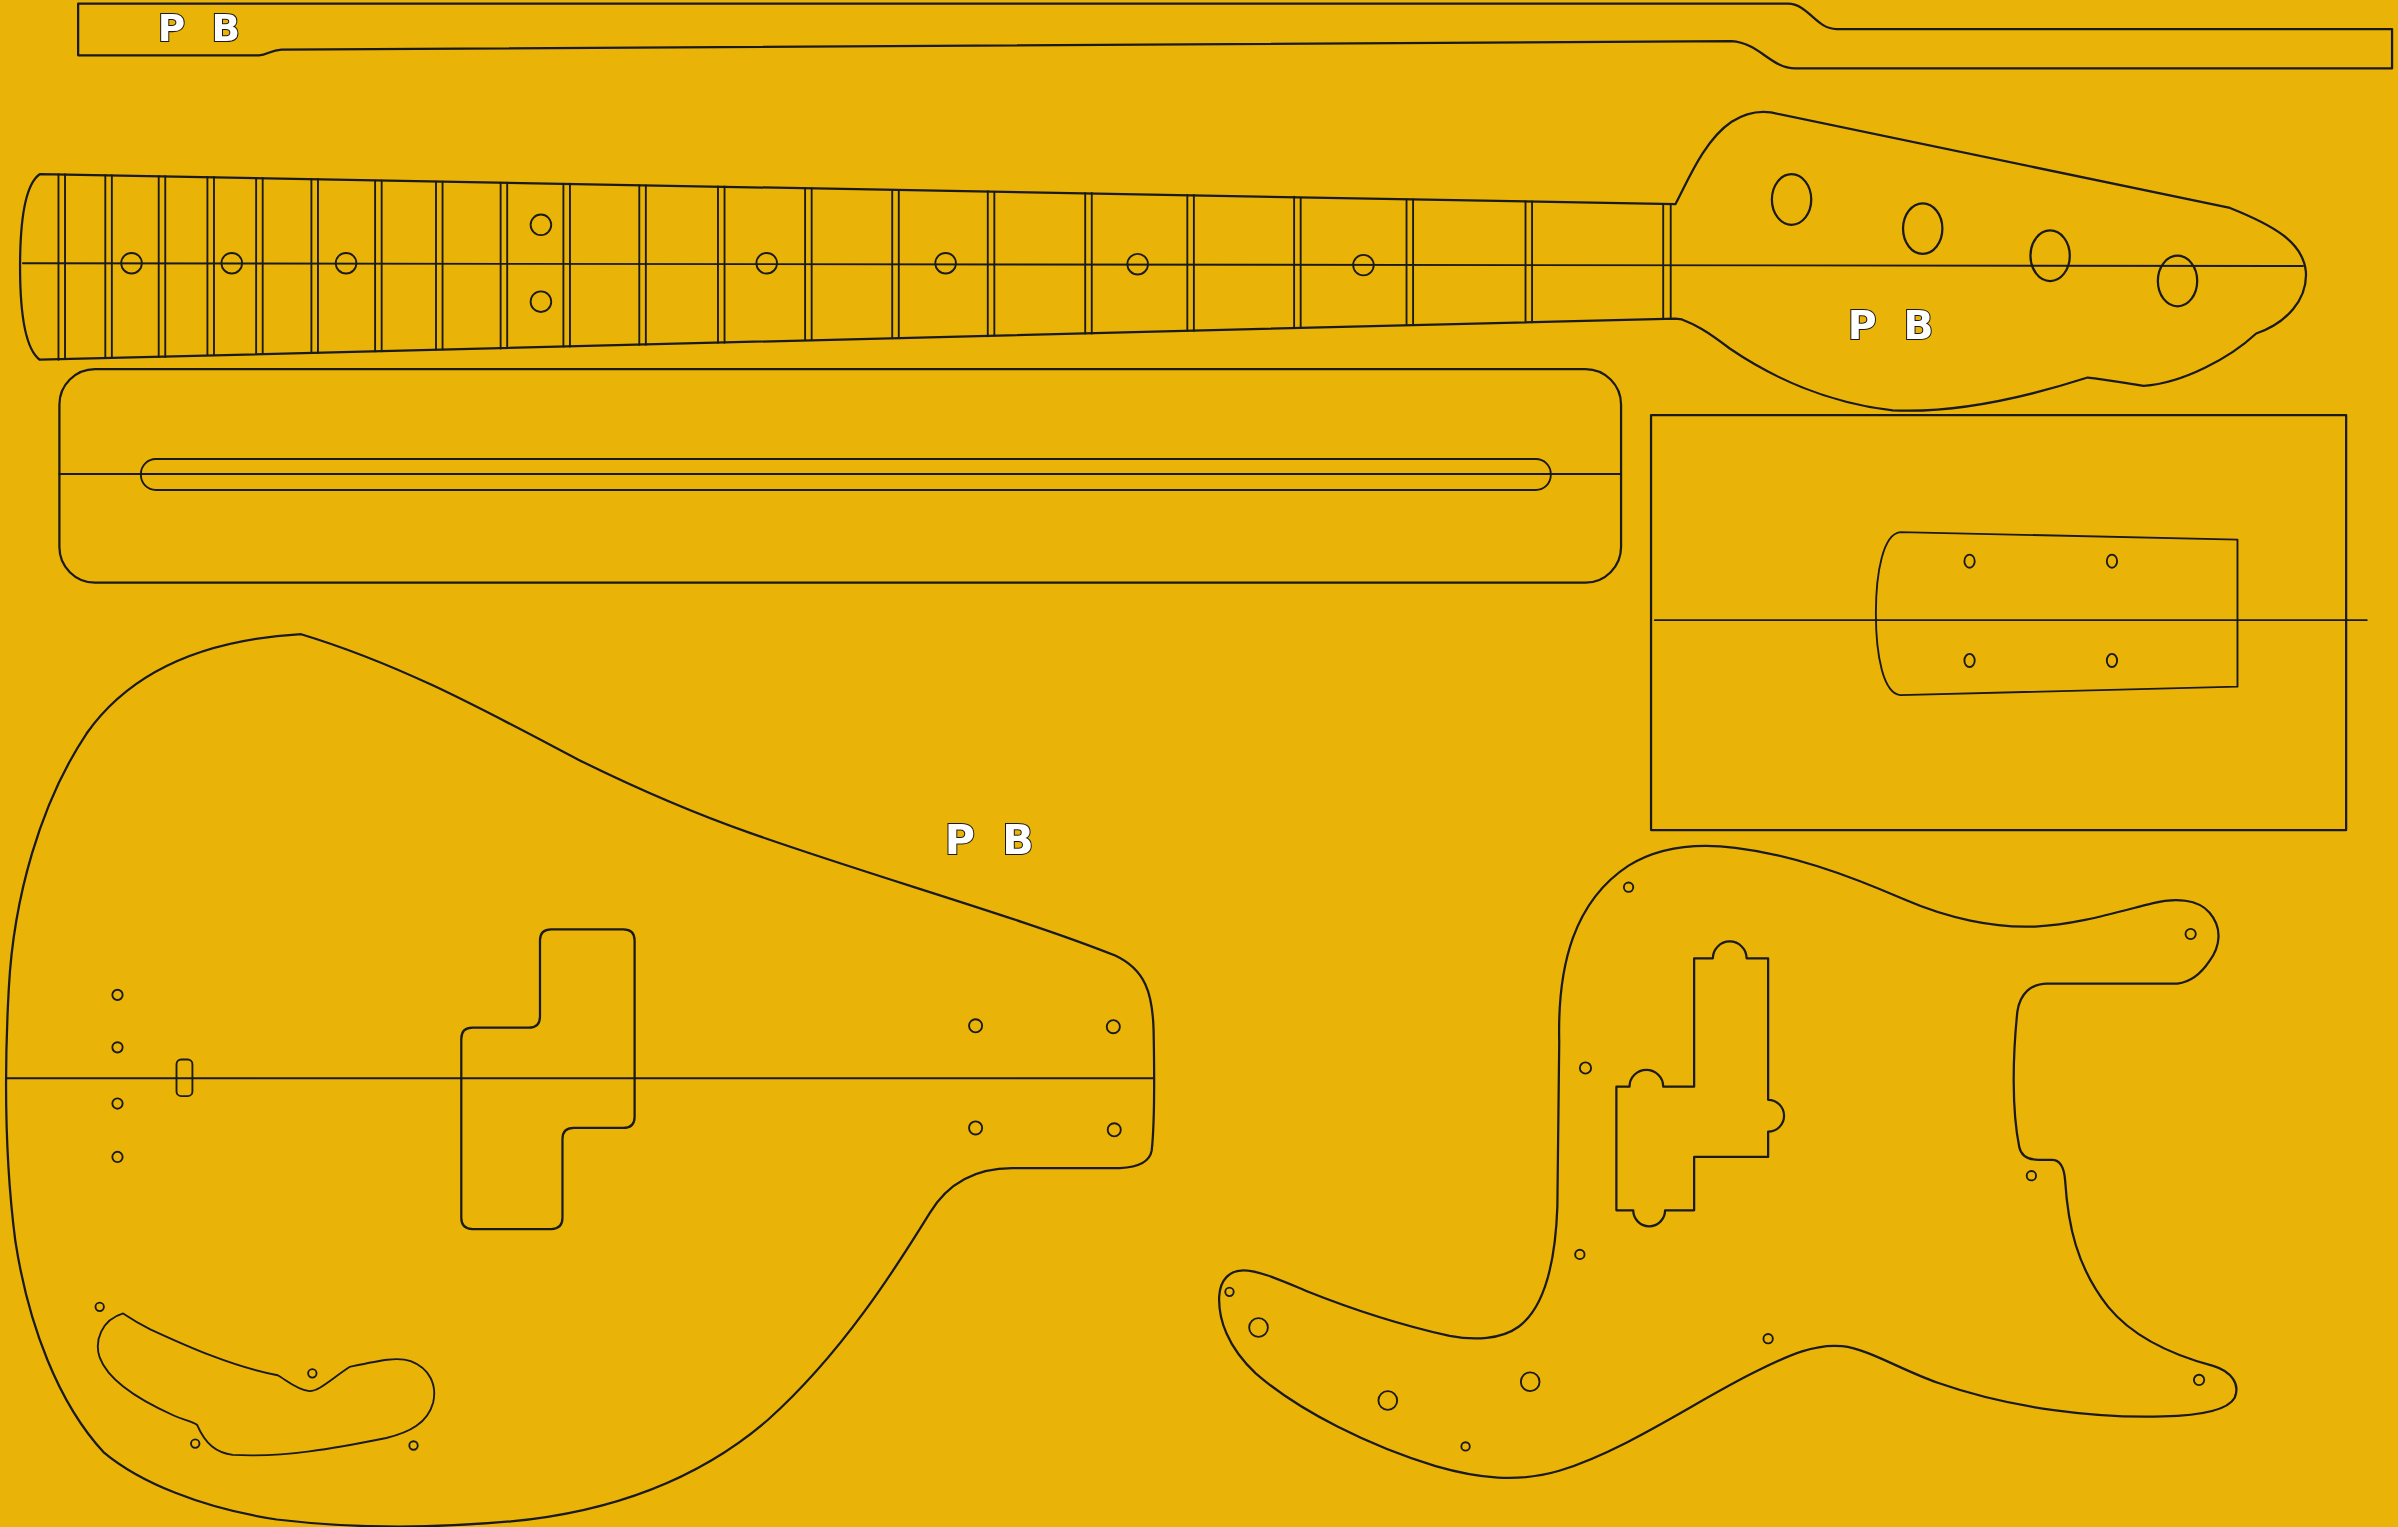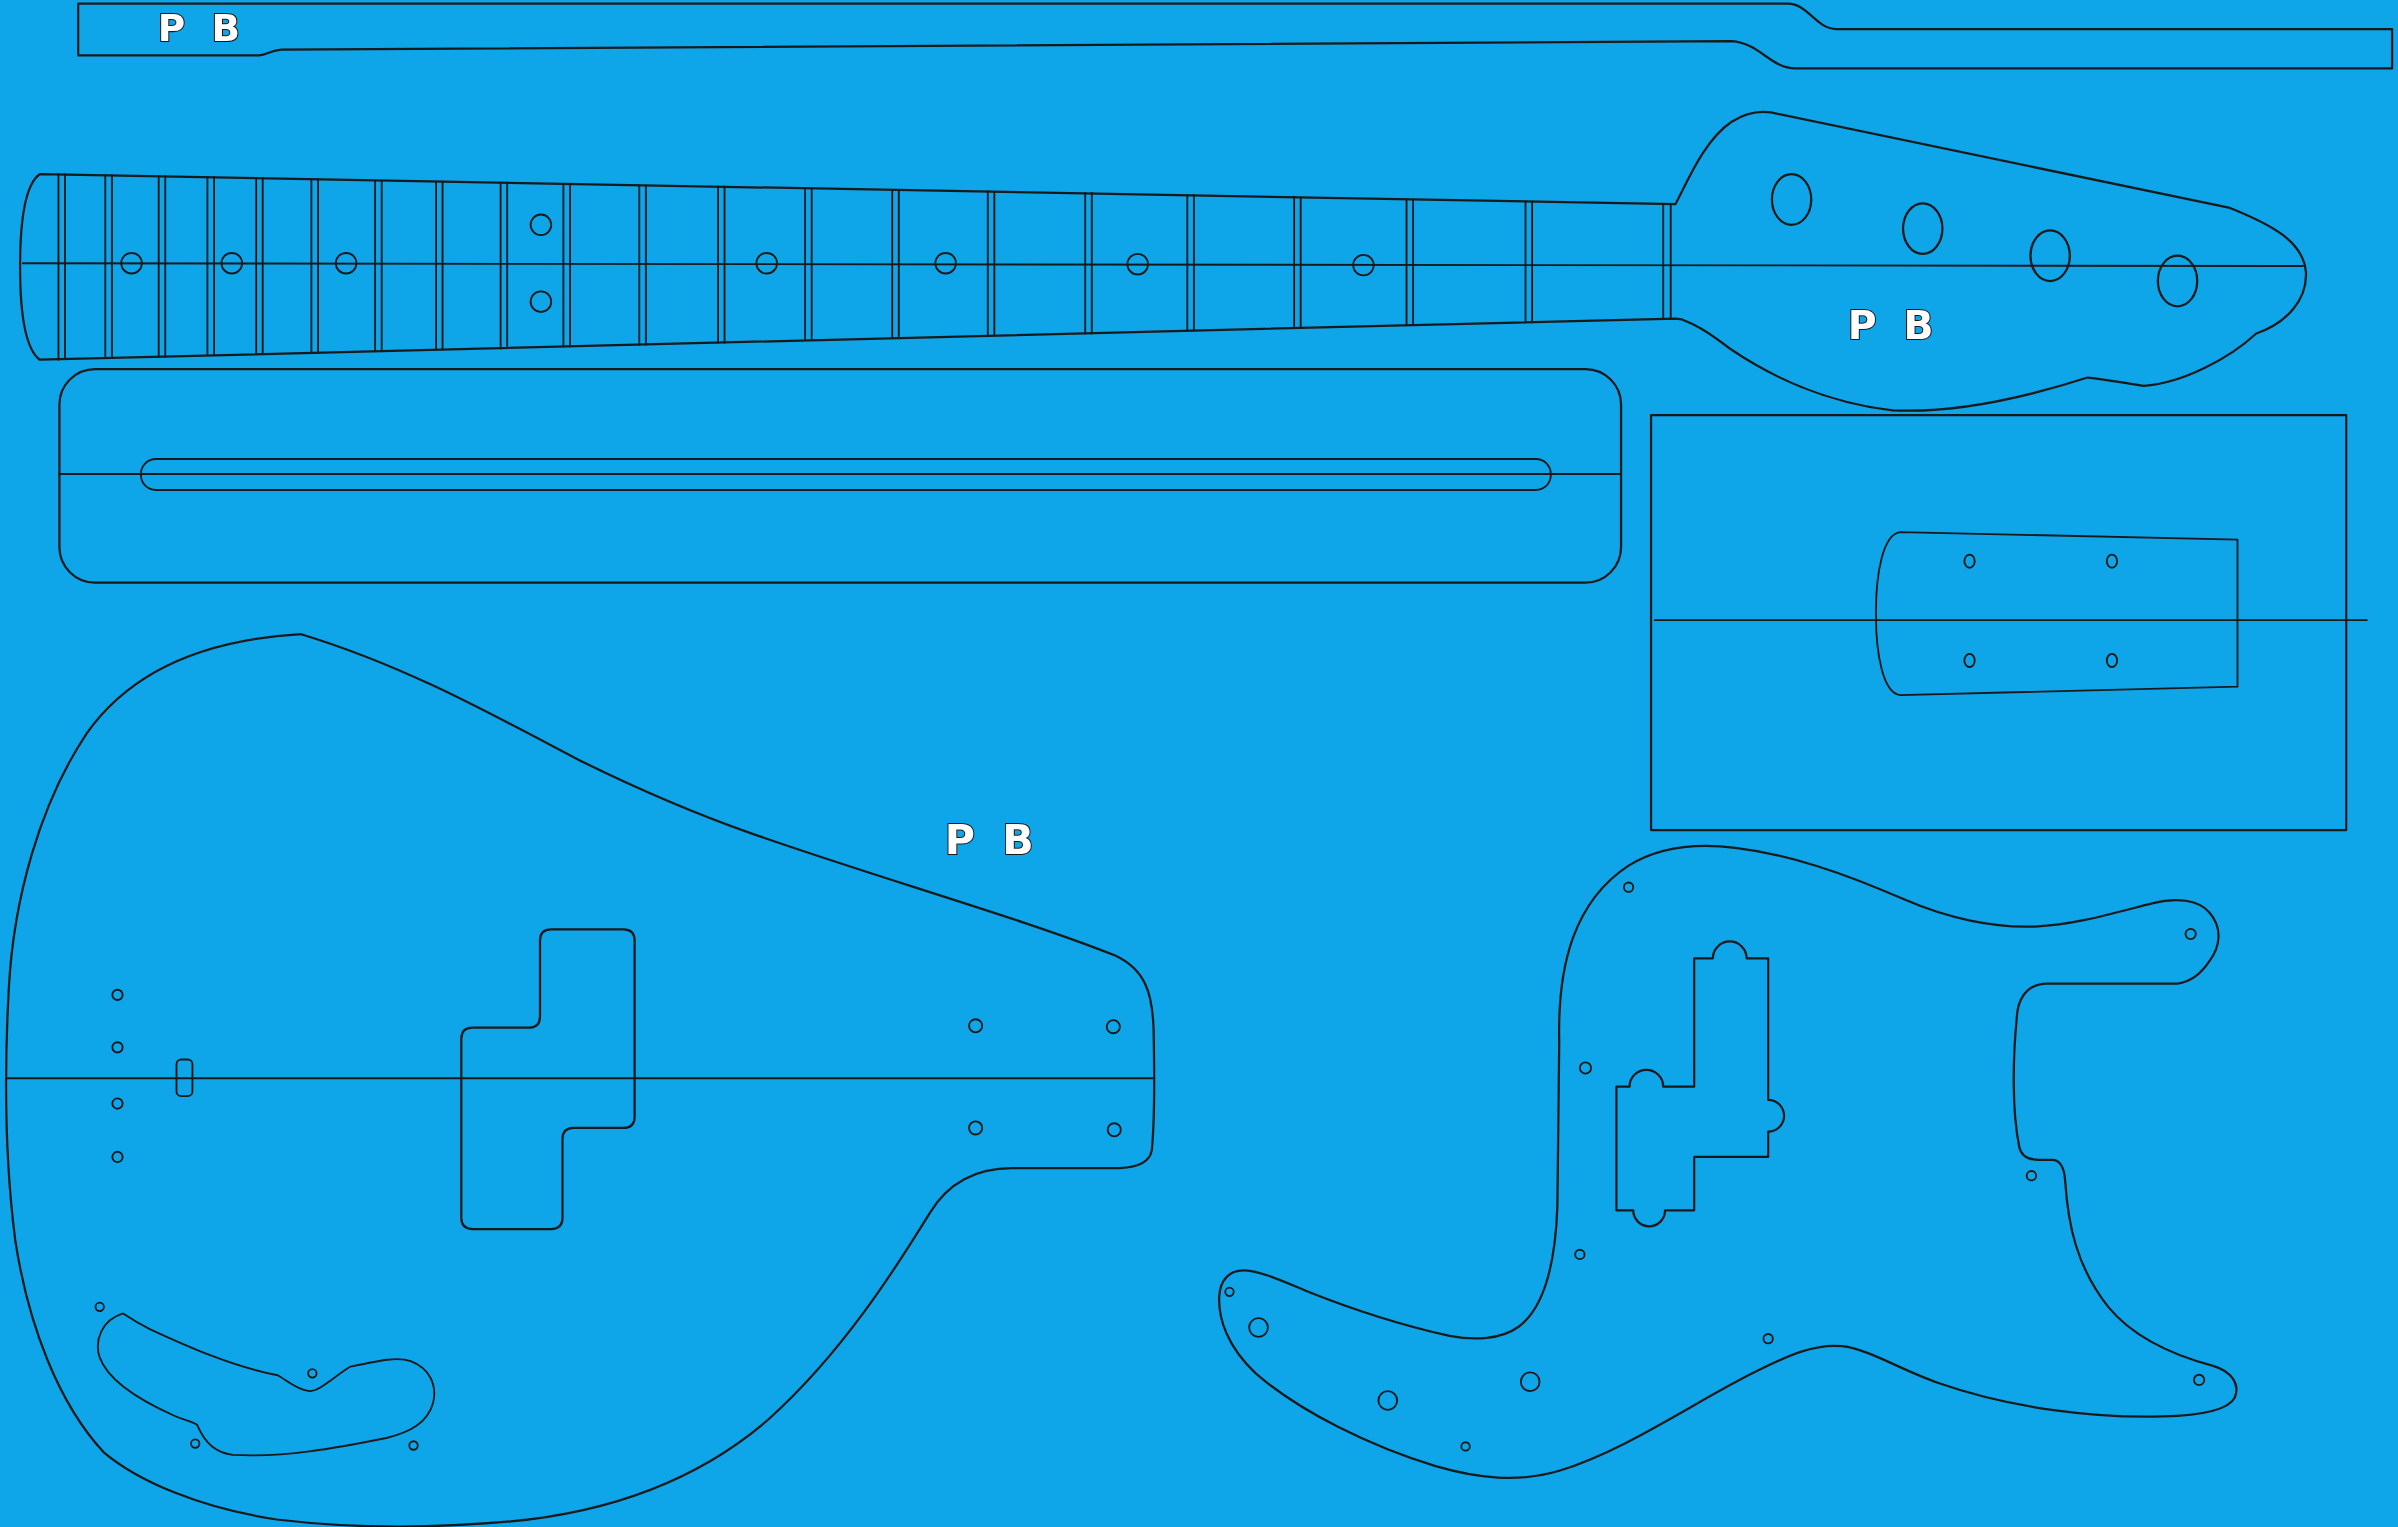--- a/index.html
+++ b/index.html
@@ -1,16 +1,16 @@
 <!DOCTYPE html>
 <html style="font-size:15px"><head>
 <meta charset="utf-8">
 <style>
   html,body{margin:0;padding:0;background:#ffffff;}
-  .canvas{position:relative;width:2399px;height:1527px;background:#0ea5e9;overflow:hidden;
+  .canvas{position:relative;width:2399px;height:1527px;background:#eab308;overflow:hidden;
           font-family:"DejaVu Sans", sans-serif;}
   svg{display:block;width:2399px;height:1527px;}
   .ln{fill:none;stroke:#1a1a1a;stroke-width:2.4;stroke-linejoin:round;stroke-linecap:round;}
   .ln-thin{fill:none;stroke:#1a1a1a;stroke-width:2;stroke-linejoin:round;stroke-linecap:round;}
   .stamp{font-family:"DejaVu Sans", sans-serif;font-weight:bold;fill:#ffffff;
          stroke:#1a1a1a;stroke-width:2.2;letter-spacing:7px;paint-order:stroke fill;}
 </style>
 </head>
 <body>
 

